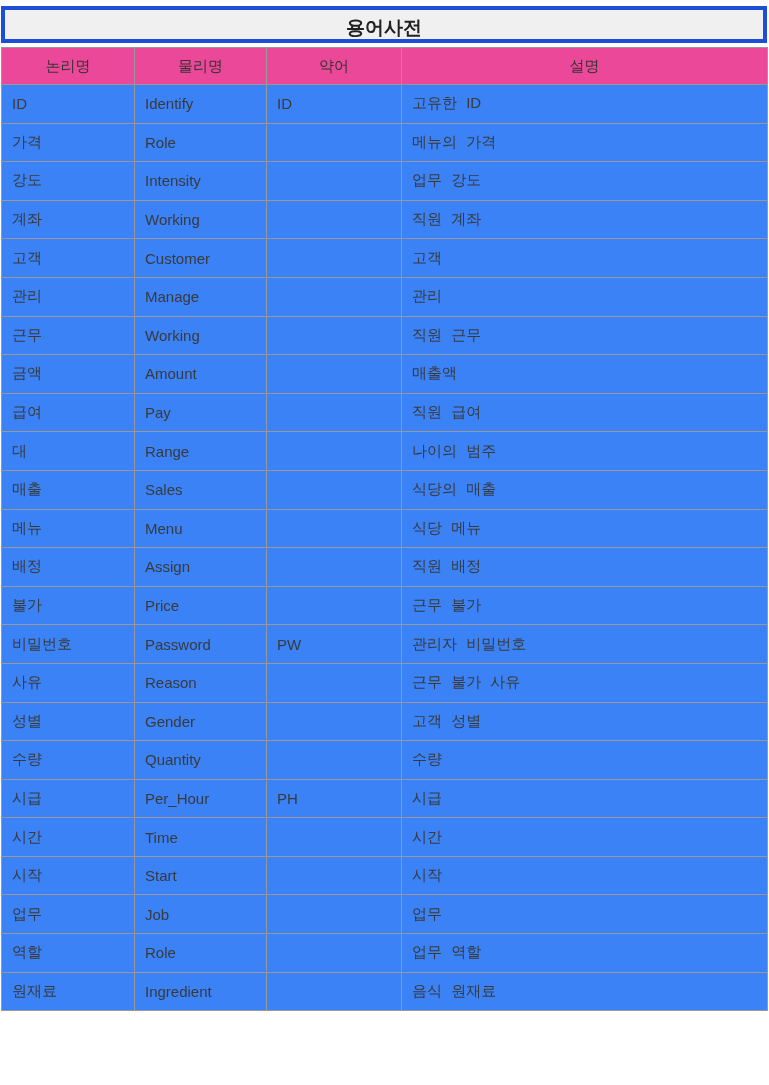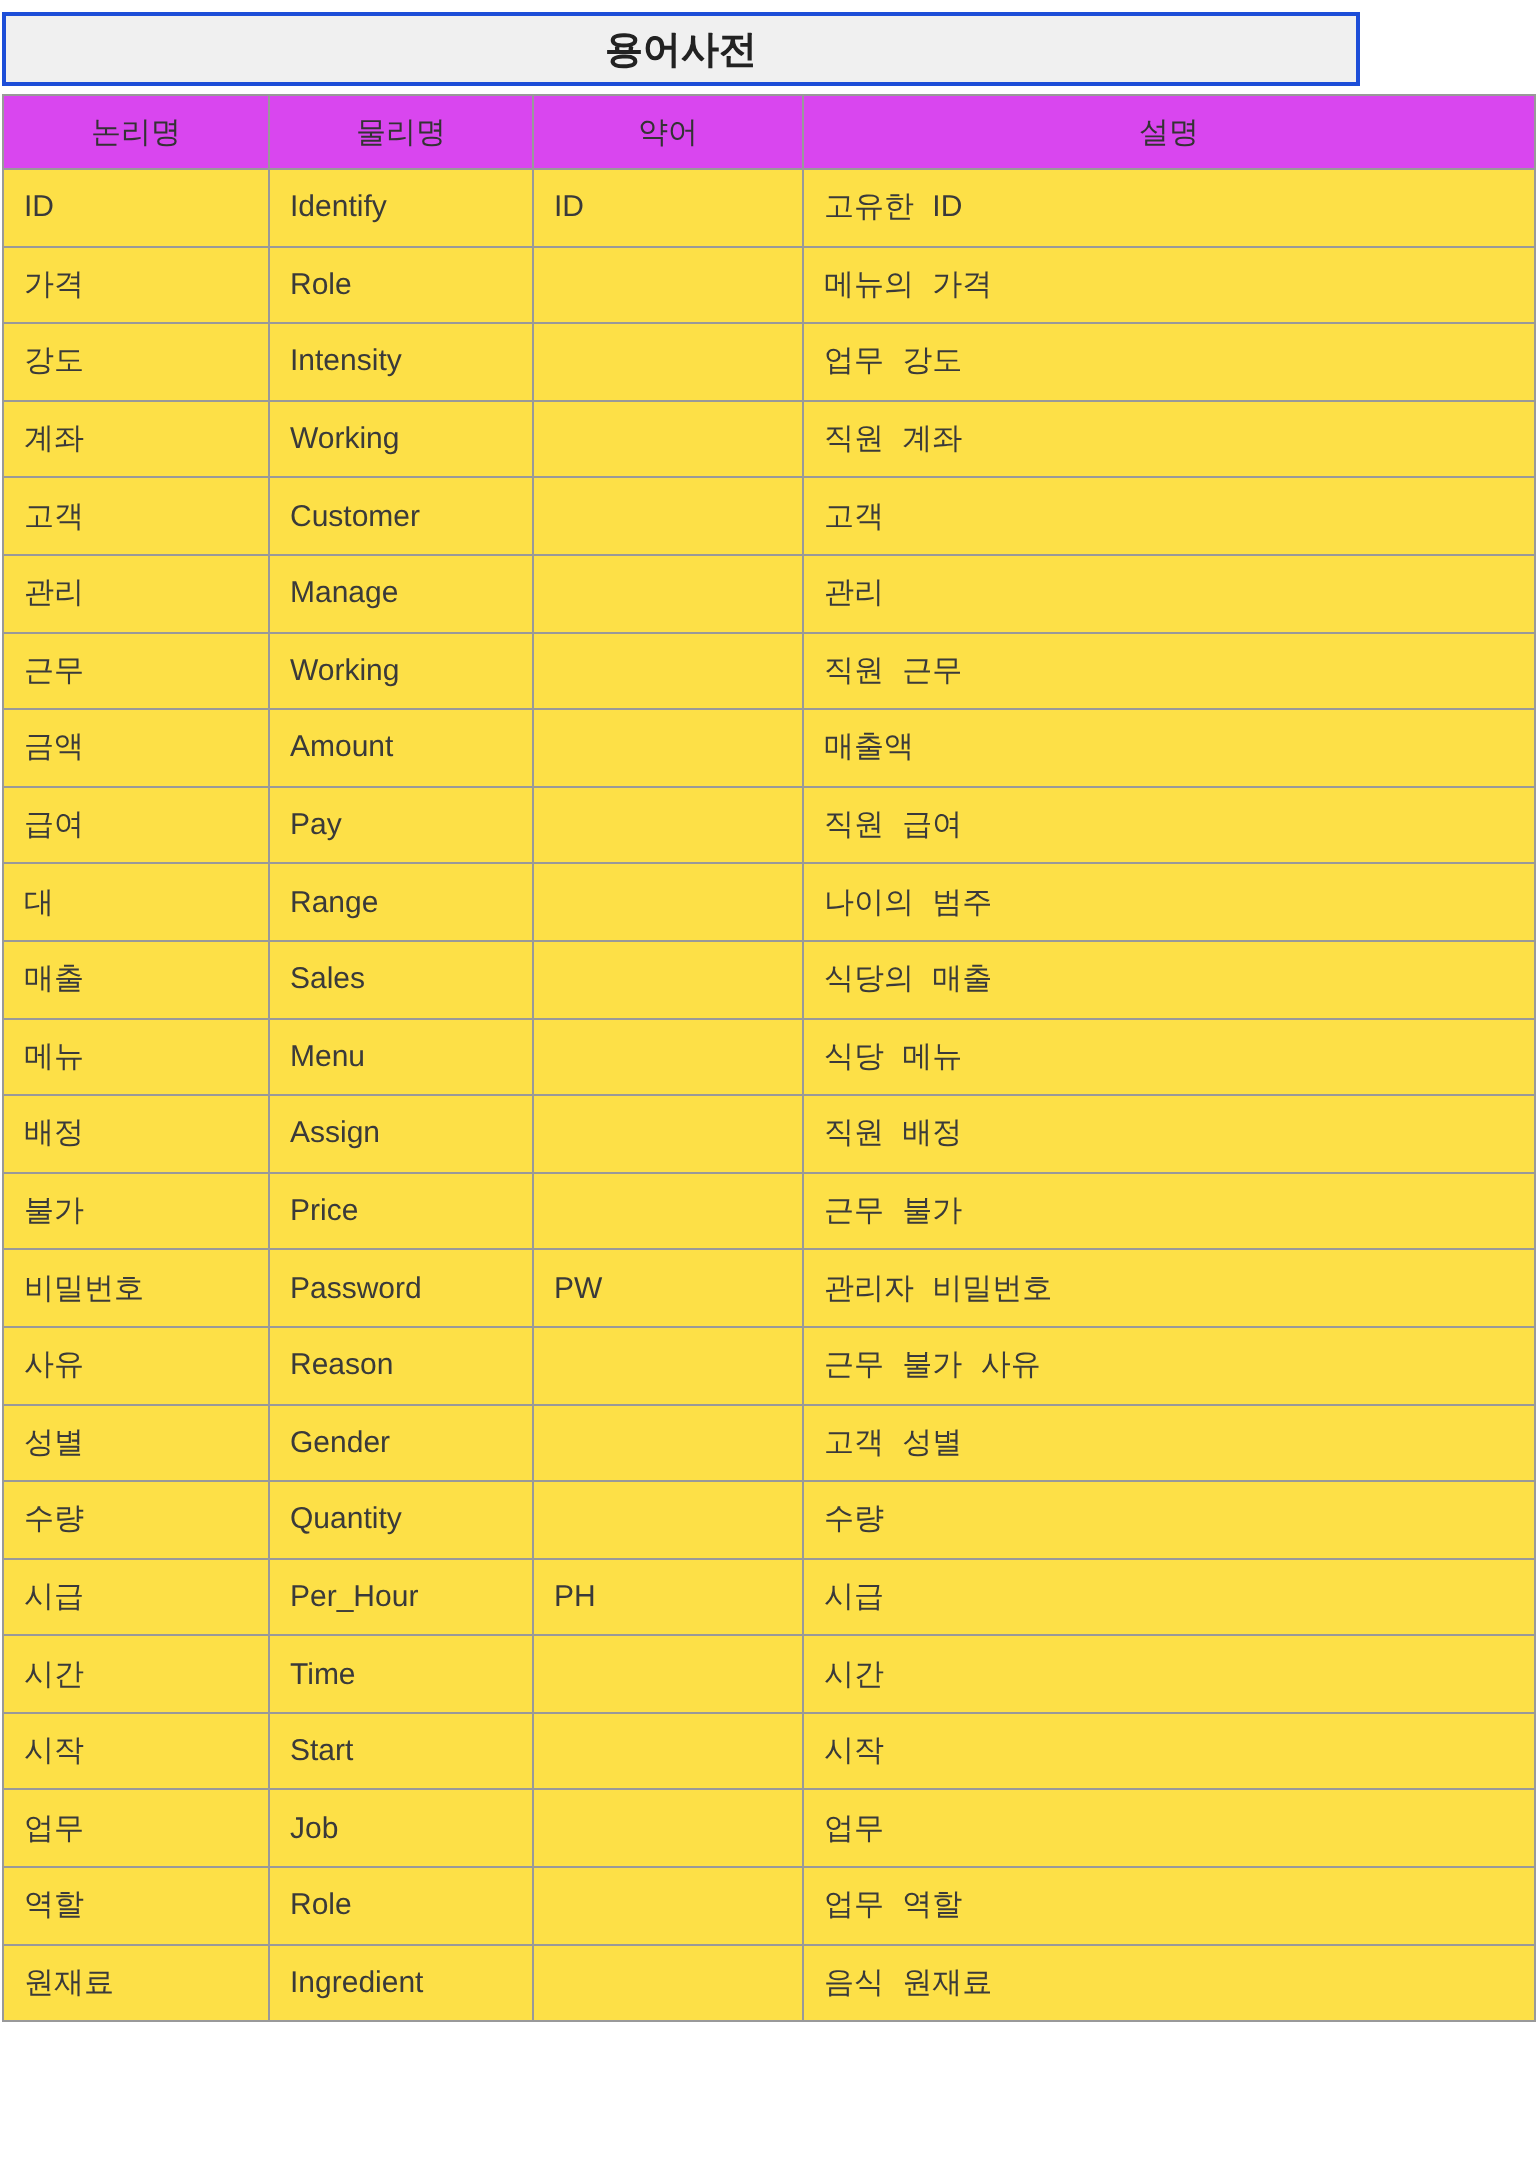--- a/index.html
+++ b/index.html
@@ -12,25 +12,25 @@
     height: 1085px;
     overflow: hidden;
     font-family: "Liberation Sans", "DejaVu Sans", sans-serif;
     color: #373737;
   }
   .page {
     padding: 6px 2px 0 1px;
   }
   .title-box {
     box-sizing: border-box;
-    width: 679px;
+    width: 766px;
     height: 37px;
     line-height: 35px;
     background: #f0f0f0;
-    border: 2px solid #1d4ed8;
+    border: 4px solid #1d4ed8;
     text-align: center;
     font-size: 19px;
     font-weight: bold;
     color: #222222;
     margin-bottom: 4px;
   }
   table.glossary {
     width: 766px;
     border-collapse: collapse;
     table-layout: fixed;
@@ -40,31 +40,31 @@
   table.glossary col.c2 { width: 132px; }
   table.glossary col.c3 { width: 135px; }
   table.glossary col.c4 { width: 366px; }
   table.glossary th, table.glossary td {
     border: 1px solid #999999;
     overflow: hidden;
     white-space: nowrap;
   }
   table.glossary thead tr {
     height: 37px;
-    background: #d946ef;
+    background: #ec4899;
   }
   table.glossary th {
     font-weight: normal;
     text-align: center;
     font-size: 15px;
     color: #333333;
   }
   table.glossary tbody tr {
     height: 38.6px;
-    background: #fde047;
+    background: #3b82f6;
   }
   table.glossary td {
     text-align: left;
     padding-left: 10px;
     color: #3a3a3a;
     word-spacing: 5px;
   }
   
   table.glossary { border: 1px solid #7f7f7f; }
 </style>

